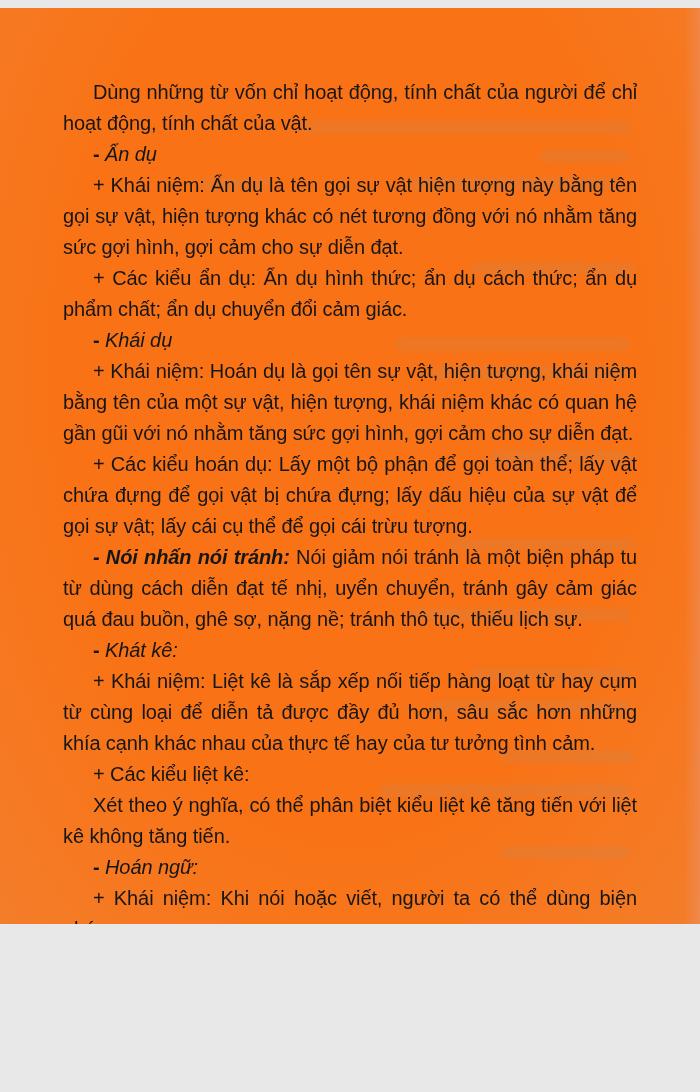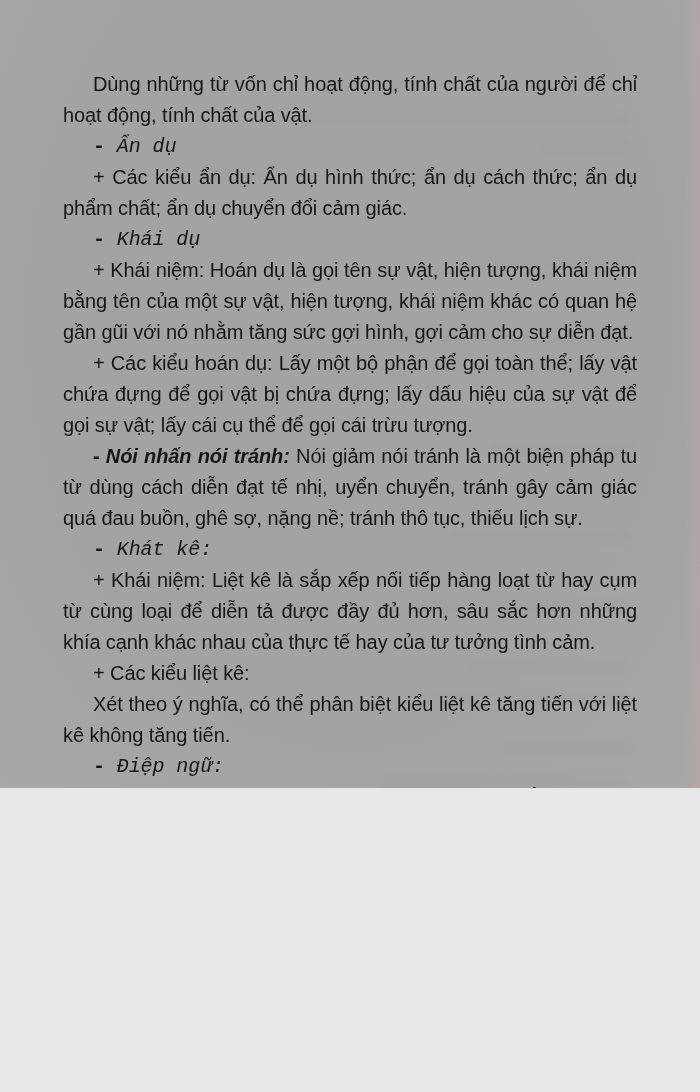--- a/index.html
+++ b/index.html
@@ -1,20 +1,20 @@
 <!DOCTYPE html>
 <html><head>
 <meta charset="utf-8">
 <style>
   html,body { margin:0; padding:0; background:#e8e8e8; }
   .page {
     position:relative;
-    width:700px; height:788px;
-    margin:0 auto;
-    background:#a3a3a3;
+    width:700px; height:916px;
+    margin:8px auto;
+    background:#f97316;
     overflow:hidden;
     font-family:"Liberation Sans", sans-serif;
     color:#161616;
   }
   
   .edge-tint {
     position:absolute; right:0; top:0; width:16px; height:100%;
     background:linear-gradient(to left, rgba(222,166,166,.28), rgba(222,166,166,0));
     pointer-events:none;
   }
@@ -25,21 +25,21 @@
   }
 
   .content {
     position:absolute;
     left:63px; top:69px; width:574px;
     font-size:20px; line-height:31px;
     text-align:justify;
     letter-spacing:-0.1px;
   }
   .para { margin:0; text-indent:30px; }
-  .head { font-style:italic;font-family:Liberation Mono, monospace; }
+  .head { font-style:italic; }
   .head .dash { font-style:normal; font-weight:bold; }
   .lead { font-style:italic; font-weight:bold; }
 
   
   .smudge {
     position:absolute; height:13px; border-radius:7px;
     background:#9d968c; opacity:.13; filter:blur(2.2px);
     pointer-events:none;
   }
 
@@ -96,30 +96,31 @@
   <i class="smudge" style="left:430px;top:692px;width:200px"></i>
   <i class="smudge" style="left:500px;top:742px;width:135px"></i>
   <i class="smudge" style="left:380px;top:776px;width:250px"></i>
   <i class="smudge" style="left:500px;top:838px;width:130px"></i>
   <i class="smudge" style="left:470px;top:928px;width:120px"></i>
   <i class="smudge" style="left:540px;top:960px;width:90px"></i>
 
   <div class="content">
     <p class="para"><span>Dùng những từ vốn chỉ hoạt động, tính chất của người để chỉ hoạt động, tính chất của vật.</span></p>
     <p class="para head"><span class="dash">- </span><span>Ẩn dụ</span></p>
+    <p class="para"><span>+ Khái niệm: Ẩn dụ là tên gọi sự vật hiện tượng này bằng tên gọi sự vật, hiện tượng khác có nét tương đồng với nó nhằm tăng sức gợi hình, gợi cảm cho sự diễn đạt.</span></p>
     <p class="para"><span>+ Các kiểu ẩn dụ: Ẩn dụ hình thức; ẩn dụ cách thức; ẩn dụ phẩm chất; ẩn dụ chuyển đổi cảm giác.</span></p>
     <p class="para head"><span class="dash">- </span><span>Khái dụ</span></p>
     <p class="para"><span>+ Khái niệm: Hoán dụ là gọi tên sự vật, hiện tượng, khái niệm bằng tên của một sự vật, hiện tượng, khái niệm khác có quan hệ gần gũi với nó nhằm tăng sức gợi hình, gợi cảm cho sự diễn đạt.</span></p>
     <p class="para"><span>+ Các kiểu hoán dụ: Lấy một bộ phận để gọi toàn thể; lấy vật chứa đựng để gọi vật bị chứa đựng; lấy dấu hiệu của sự vật để gọi sự vật; lấy cái cụ thể để gọi cái trừu tượng.</span></p>
     <p class="para"><span class="lead">- Nói nhấn nói tránh:</span><span> Nói giảm nói tránh là một biện pháp tu từ dùng cách diễn đạt tế nhị, uyển chuyển, tránh gây cảm giác quá đau buồn, ghê sợ, nặng nề; tránh thô tục, thiếu lịch sự.</span></p>
     <p class="para head"><span class="dash">- </span><span>Khát kê:</span></p>
     <p class="para"><span>+ Khái niệm: Liệt kê là sắp xếp nối tiếp hàng loạt từ hay cụm từ cùng loại để diễn tả được đầy đủ hơn, sâu sắc hơn những khía cạnh khác nhau của thực tế hay của tư tưởng tình cảm.</span></p>
     <p class="para"><span>+ Các kiểu liệt kê:</span></p>
     <p class="para"><span>Xét theo ý nghĩa, có thể phân biệt kiểu liệt kê tăng tiến với liệt kê không tăng tiến.</span></p>
-    <p class="para head"><span class="dash">- </span><span>Điệp ngữ:</span></p>
+    <p class="para head"><span class="dash">- </span><span>Hoán ngữ:</span></p>
     <p class="para"><span>+ Khái niệm: Khi nói hoặc viết, người ta có thể dùng biện pháp</span></p>
   </div>
 
   <div class="wm wm1">davibooks</div>
   <div class="wm wm2">Khát vọng tri thức</div>
 
   <div class="pagenum">
     <span>9</span>
   </div>
   <div class="ink-blob"></div>

